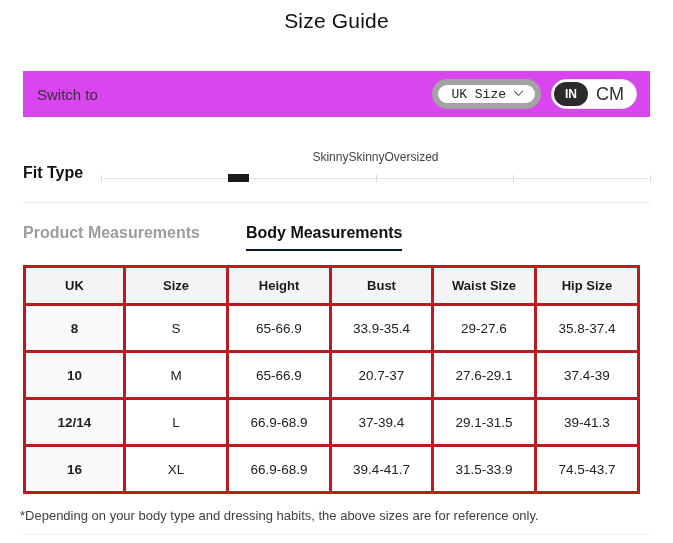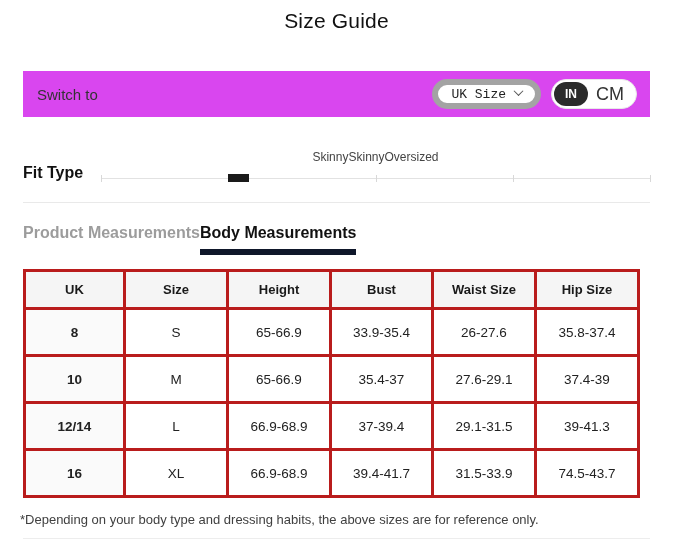--- a/index.html
+++ b/index.html
@@ -98,24 +98,24 @@
   .slider-handle {
     position: absolute; top: 1px;
     width: 21px; height: 8px;
     background: #1a1a1a;
     cursor: pointer;
   }
 
   .divider { margin: 19px 23px 0 23px; border-top: 1px solid #e9e9e9; }
 
   
-  .tabs { margin: 21px 0 0 23px; display: flex; }
+  .tabs { margin: 21px 0 0 23px; display: flex; gap: 46px; }
   .tab { font-size: 16px; font-weight: 700; cursor: pointer; padding-bottom: 7px; }
   .tab.inactive { color: #9c9c9c; }
-  .tab.active { color: #111; border-bottom: 6px solid #0f172a; }
+  .tab.active { color: #111; border-bottom: 2px solid #0f172a; }
 
   
   table.size-table {
     margin: 14px 23px 0 23px;
     width: 614px;
     border-collapse: collapse;
     table-layout: fixed;
   }
   .size-table th, .size-table td {
     border: 3px solid #b91c1c;
@@ -205,28 +205,28 @@
       <th>Waist Size</th>
       <th>Hip Size</th>
     </tr>
   </thead>
   <tbody>
     <tr>
       <td class="row-key">8</td>
       <td>S</td>
       <td>65-66.9</td>
       <td>33.9-35.4</td>
-      <td>26-27.6</td>
+      <td>29-27.6</td>
       <td>35.8-37.4</td>
     </tr>
     <tr>
       <td class="row-key">10</td>
       <td>M</td>
       <td>65-66.9</td>
-      <td>35.4-37</td>
+      <td>20.7-37</td>
       <td>27.6-29.1</td>
       <td>37.4-39</td>
     </tr>
     <tr>
       <td class="row-key">12/14</td>
       <td>L</td>
       <td>66.9-68.9</td>
       <td>37-39.4</td>
       <td>29.1-31.5</td>
       <td>39-41.3</td>

